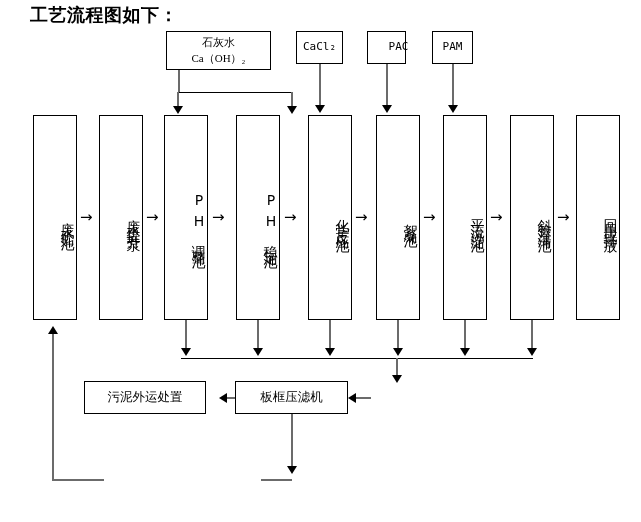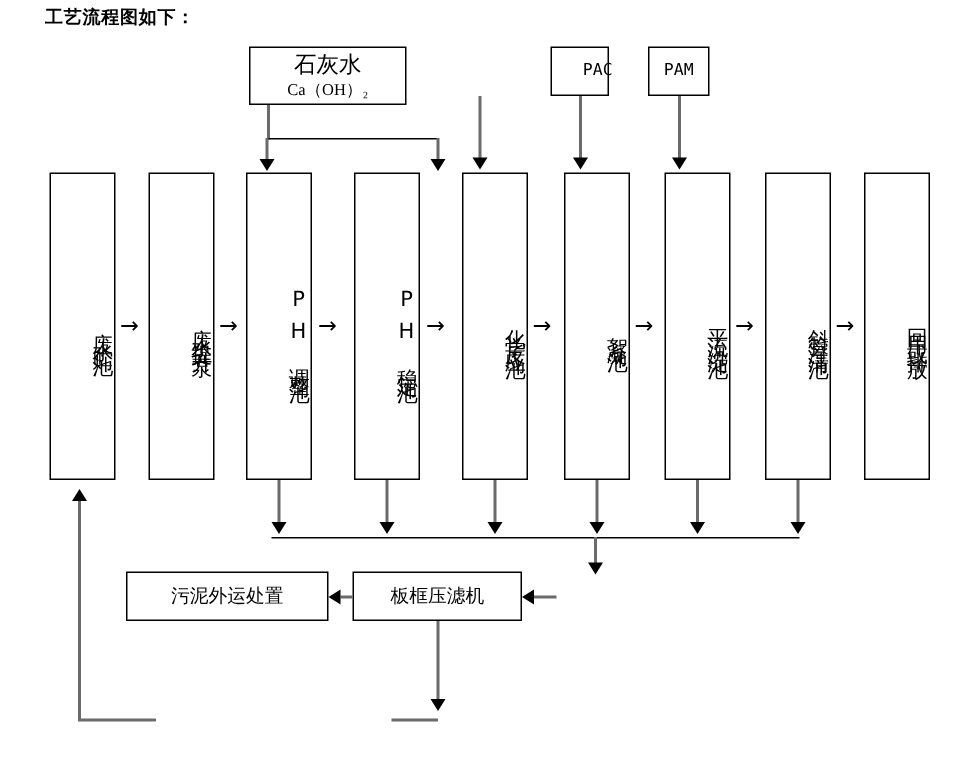--- a/index.html
+++ b/index.html
@@ -9,21 +9,21 @@
     font-family:"Liberation Sans","DejaVu Sans",sans-serif;
     color:#000000;
     overflow:hidden;
   }
   #root{position:relative;width:641px;height:522px;}
 
   
   .title{
     position:absolute;
     left:30px; top:3px;
-    font-size:12px;
+    font-size:18px;
     font-weight:bold;
     letter-spacing:0.5px;
     white-space:nowrap;
     font-family:"DejaVu Sans","Liberation Sans",sans-serif;
   }
 
   
   .box{
     position:absolute;
     box-sizing:border-box;
@@ -53,21 +53,21 @@
   
   .chem{
     font-size:11px;
     font-family:"DejaVu Sans Mono","Liberation Mono",monospace;
   }
   .chem-lime{
     flex-direction:column;
     gap:2px;
     font-size:11px;
   }
-  .chem-lime .l1{font-family:"DejaVu Sans","Liberation Sans",sans-serif;font-size:15px;}
+  .chem-lime .l1{font-family:"DejaVu Sans","Liberation Sans",sans-serif;font-size:11px;}
   .chem-lime .l2{font-family:Liberation Serif, serif;font-size:11px;}
 
   
   .hbox{font-size:12.5px;}
 
   
   .ln{position:absolute;background:#000;}
   .lnh{height:1px;}
   .lnv{width:1px;}
   .thick{background:#6b6b6b;}
@@ -94,20 +94,21 @@
 
 <div id="root">
 
   <div class="title">工艺流程图如下：</div>
 
   <div class="box chem chem-lime" style="left:166px;top:31px;width:105px;height:39px;">
     <span class="l1">石灰水</span>
     <span class="l2">Ca（OH）₂</span>
   </div>
 
+  <div class="box chem" style="left:296px;top:31px;width:47px;height:33px;">CaCl₂</div>
 
   <div class="box chem" style="left:367px;top:31px;width:39px;height:33px;padding-left:24px;">PAC</div>
 
   <div class="box chem" style="left:432px;top:31px;width:41px;height:33px;">PAM</div>
 
   <div class="ln lnv thick" style="left:178px;top:70px;height:23px;"></div>
   <div class="ln lnh" style="left:178px;top:92px;width:114px;"></div>
   <div class="ln lnv thick" style="left:177px;top:92px;height:16px;"></div>
   <div class="ar ar-d" style="left:173px;top:106px;"></div>
   <div class="ln lnv thick" style="left:291px;top:92px;height:16px;"></div>
@@ -183,21 +184,21 @@
   <div class="ar ar-d" style="left:460px;top:348px;"></div>
 
   <div class="ln lnv thick" style="left:531px;top:320px;height:30px;"></div>
   <div class="ar ar-d" style="left:527px;top:348px;"></div>
 
   <div class="ln lnh" style="left:181px;top:358px;width:352px;"></div>
 
   <div class="ln lnv thick" style="left:396px;top:358px;height:20px;"></div>
   <div class="ar ar-d" style="left:392px;top:375px;"></div>
 
-  <div class="box hbox" style="left:84px;top:381px;width:135px;height:33px;">污泥外运处置</div>
+  <div class="box hbox" style="left:84px;top:381px;width:122px;height:33px;">污泥外运处置</div>
 
   <div class="box hbox" style="left:235px;top:381px;width:113px;height:33px;">板框压滤机</div>
 
 
   <div class="ln lnh thick" style="left:356px;top:397px;width:15px;"></div>
   <div class="ar ar-l" style="left:348px;top:393px;"></div>
 
   <div class="ln lnh thick" style="left:227px;top:397px;width:8px;"></div>
   <div class="ar ar-l" style="left:219px;top:393px;"></div>
 

